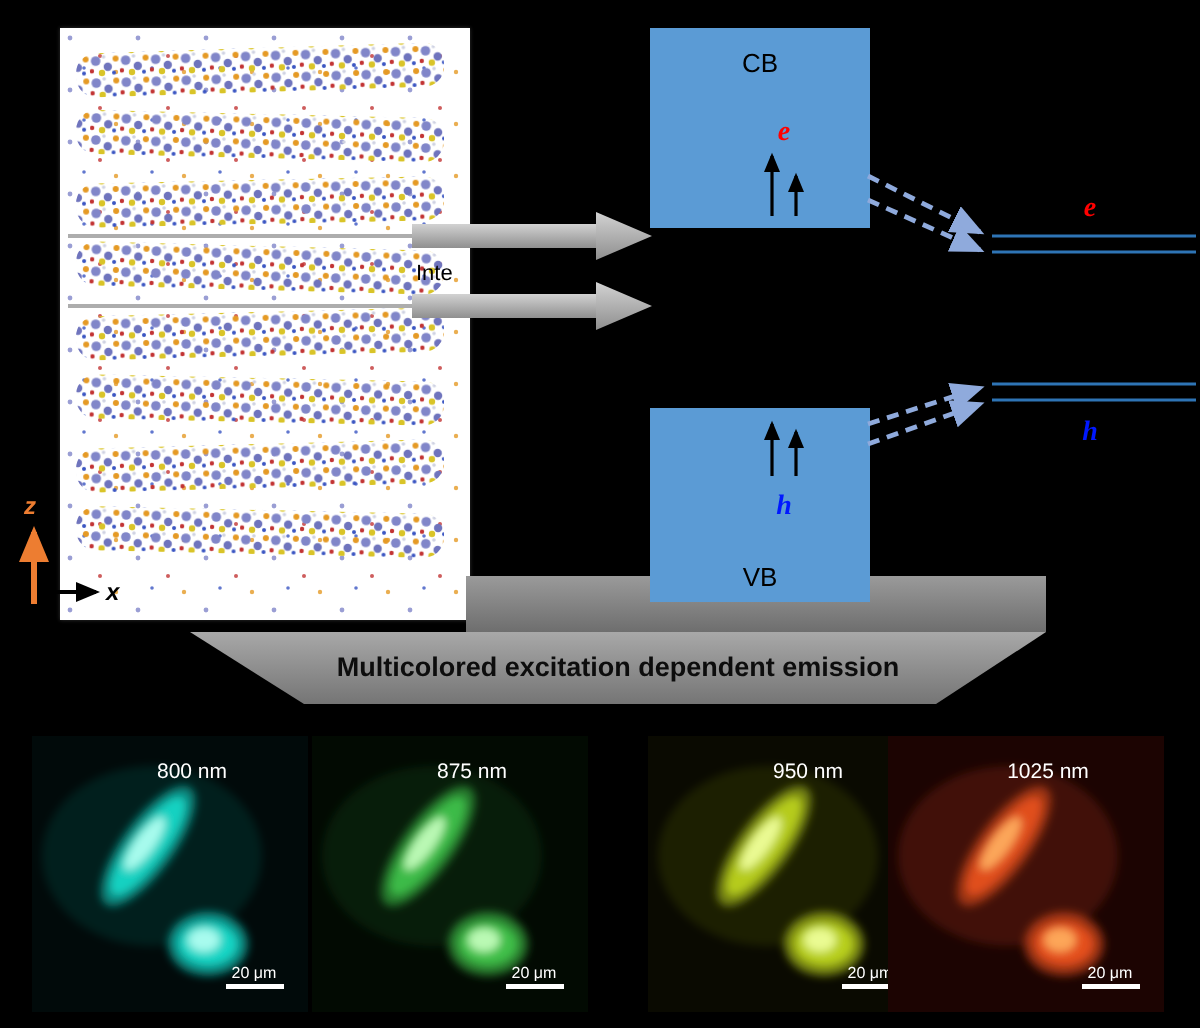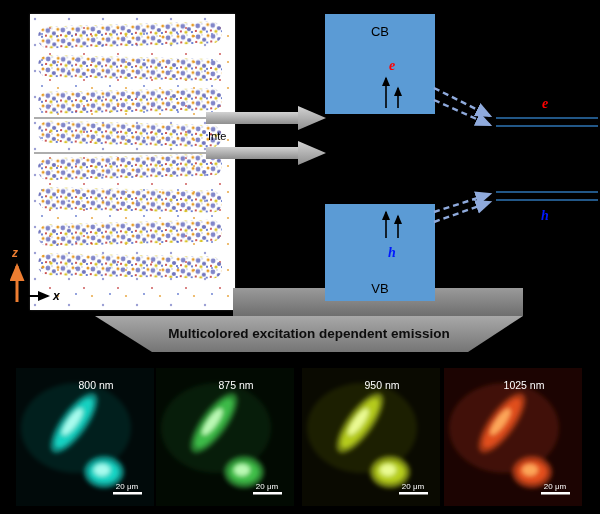--- a/index.html
+++ b/index.html
@@ -190,21 +190,21 @@
         <ellipse cx="88" cy="104" rx="15" ry="11" opacity="0.95" fill="#3fc24a"></ellipse>
         <ellipse cx="86" cy="102" rx="8" ry="6" opacity="0.9" fill="#c8ffc0"></ellipse>
       </g>
     </g>
     <text x="80" y="21" text-anchor="middle" class="mlabel">875 nm</text>
     <rect x="97" y="124" width="29" height="2.5" fill="#fff"></rect>
     <text x="111" y="121" text-anchor="middle" class="mscale">20 μm</text>
   </svg>
 </div>
 
-<div class="micro" style="left:302px">
+<div class="micro" style="left:324px">
   <svg width="138" height="138">
     <defs>
         <filter id="blur2" x="-50%" y="-50%" width="200%" height="200%">
           <feGaussianBlur stdDeviation="2.2"></feGaussianBlur>
         </filter>
       </defs>
     <rect x="0" y="0" width="138" height="138" fill="#0a0a01"></rect>
     <g filter="url(#blur2)">
       <ellipse cx="60" cy="60" rx="55" ry="45" opacity="0.10" fill="#bcd41c"></ellipse>
       <g>

